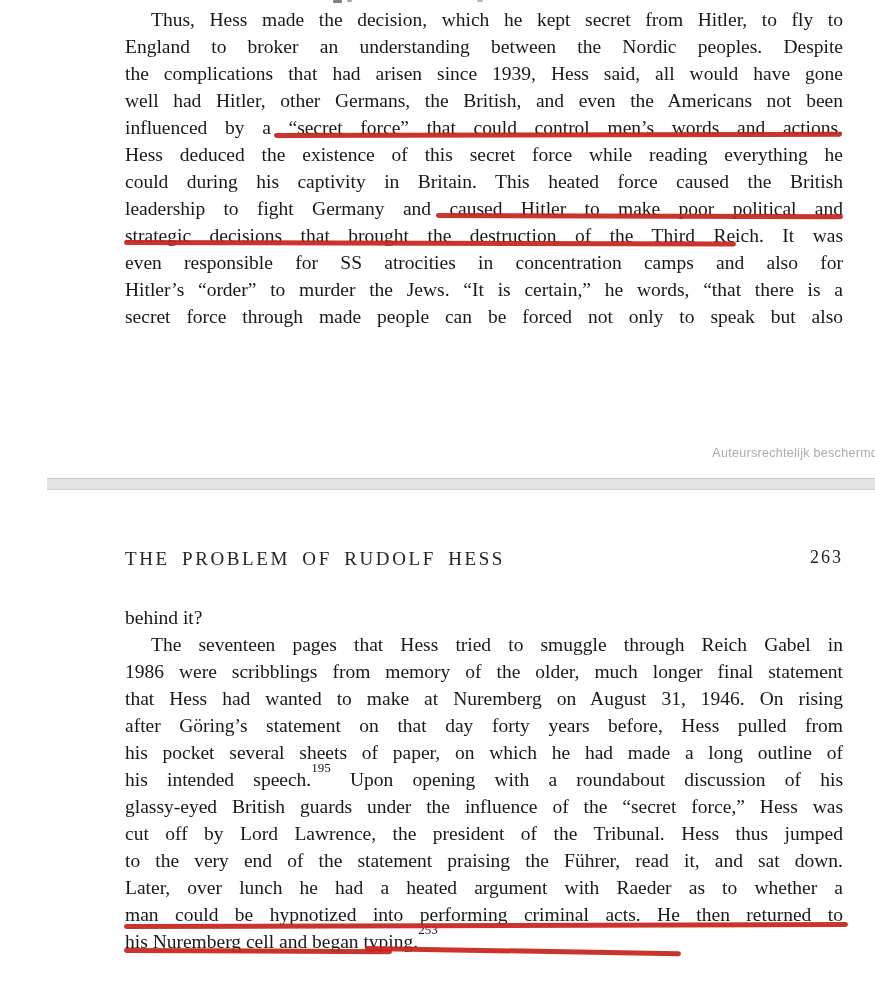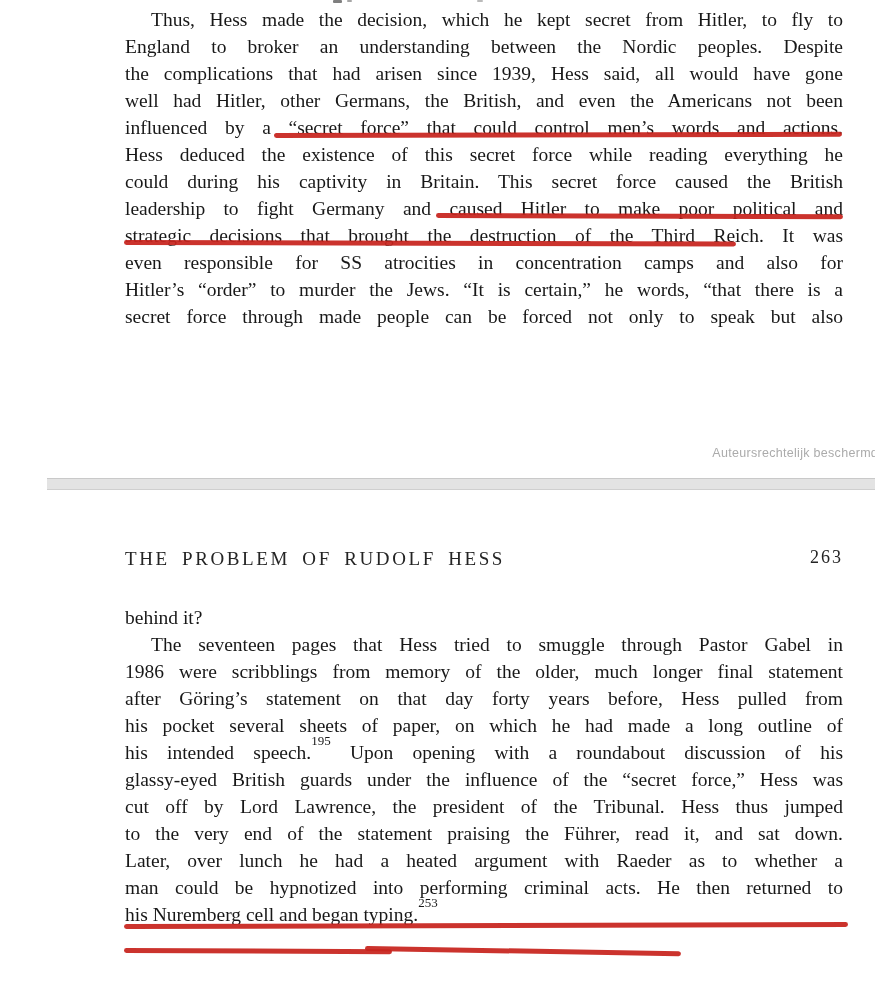--- a/index.html
+++ b/index.html
@@ -126,21 +126,21 @@
   <div class="top-fragment" id="frag2"></div>
   <div class="top-fragment" id="frag3"></div>
 
   <div id="top-block" class="text-block">
     <span class="tline indent">Thus, Hess made the decision, which he kept secret from Hitler, to fly to</span>
     <span class="tline">England to broker an understanding between the Nordic peoples. Despite</span>
     <span class="tline">the complications that had arisen since 1939, Hess said, all would have gone</span>
     <span class="tline">well had Hitler, other Germans, the British, and even the Americans not been</span>
     <span class="tline">influenced by a “secret force” that could control men’s words and actions.</span>
     <span class="tline">Hess deduced the existence of this secret force while reading everything he</span>
-    <span class="tline">could during his captivity in Britain. This secret force caused the British</span>
+    <span class="tline">could during his captivity in Britain. This heated force caused the British</span>
     <span class="tline">leadership to fight Germany and caused Hitler to make poor political and</span>
     <span class="tline">strategic decisions that brought the destruction of the Third Reich. It was</span>
     <span class="tline">even responsible for SS atrocities in concentration camps and also for</span>
     <span class="tline">Hitler’s “order” to murder the Jews. “It is certain,” he words, “that there is a</span>
     <span class="tline">secret force through made people can be forced not only to speak but also</span>
   </div>
 
   <div class="redline" id="u1"></div>
   <div class="redline" id="u2"></div>
   <div class="redline" id="u3"></div>
@@ -149,22 +149,23 @@
 
   <div id="separator-band"></div>
 
   <div id="running-header">
     <span class="header-title">THE PROBLEM OF RUDOLF HESS</span>
     <span class="folio">263</span>
   </div>
 
   <div id="bottom-block" class="text-block">
     <span class="tline lastline">behind it?</span>
-    <span class="tline indent">The seventeen pages that Hess tried to smuggle through Pastor Gabel in</span>
+    <span class="tline indent">The seventeen pages that Hess tried to smuggle through Reich Gabel in</span>
     <span class="tline">1986 were scribblings from memory of the older, much longer final statement</span>
+    <span class="tline">that Hess had wanted to make at Nuremberg on August 31, 1946. On rising</span>
     <span class="tline">after Göring’s statement on that day forty years before, Hess pulled from</span>
     <span class="tline">his pocket several sheets of paper, on which he had made a long outline of</span>
     <span class="tline">
       <span>his intended speech.</span><sup class="fnref">195</sup><span> Upon opening with a roundabout discussion of his</span>
     </span>
     <span class="tline">glassy-eyed British guards under the influence of the “secret force,” Hess was</span>
     <span class="tline">cut off by Lord Lawrence, the president of the Tribunal. Hess thus jumped</span>
     <span class="tline">to the very end of the statement praising the Führer, read it, and sat down.</span>
     <span class="tline">Later, over lunch he had a heated argument with Raeder as to whether a</span>
     <span class="tline">man could be hypnotized into performing criminal acts. He then returned to</span>

